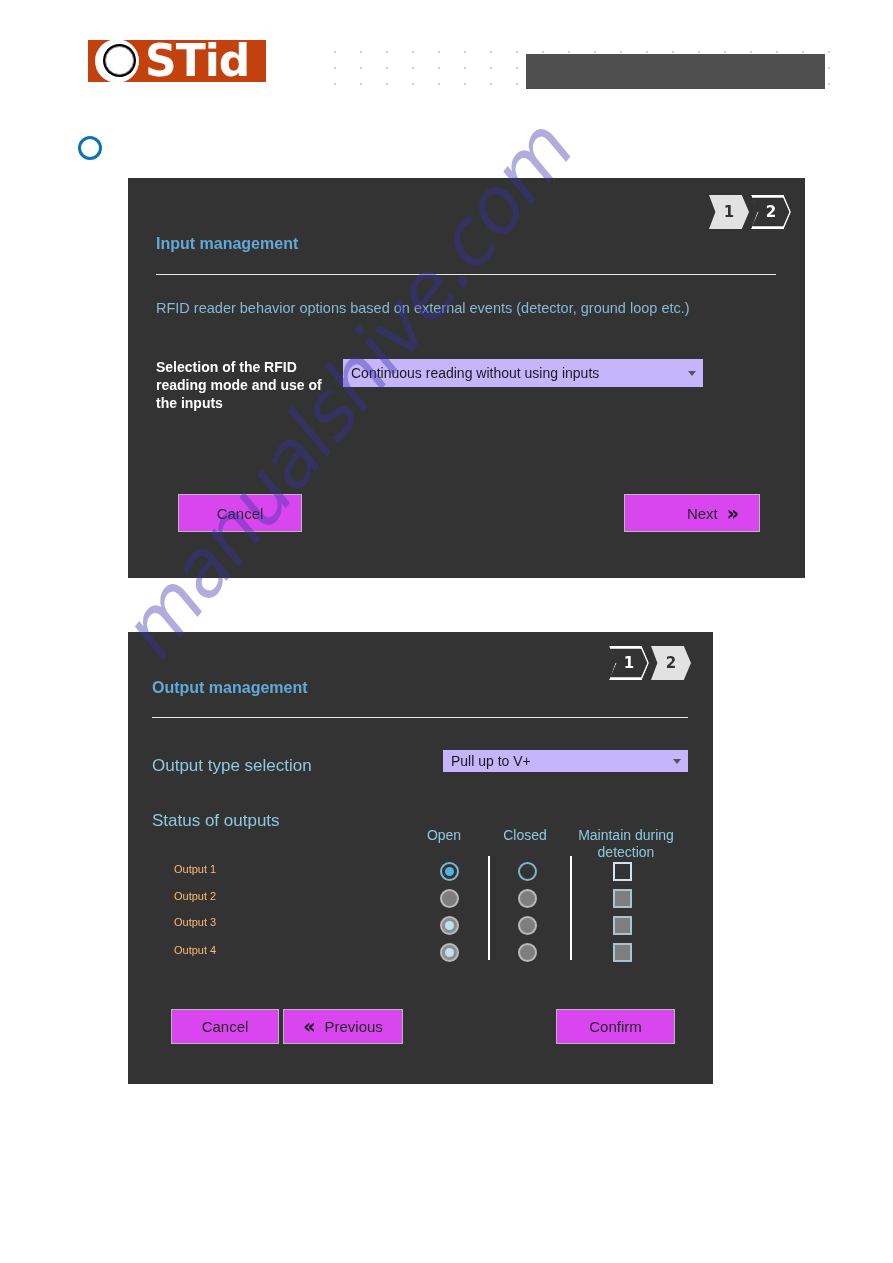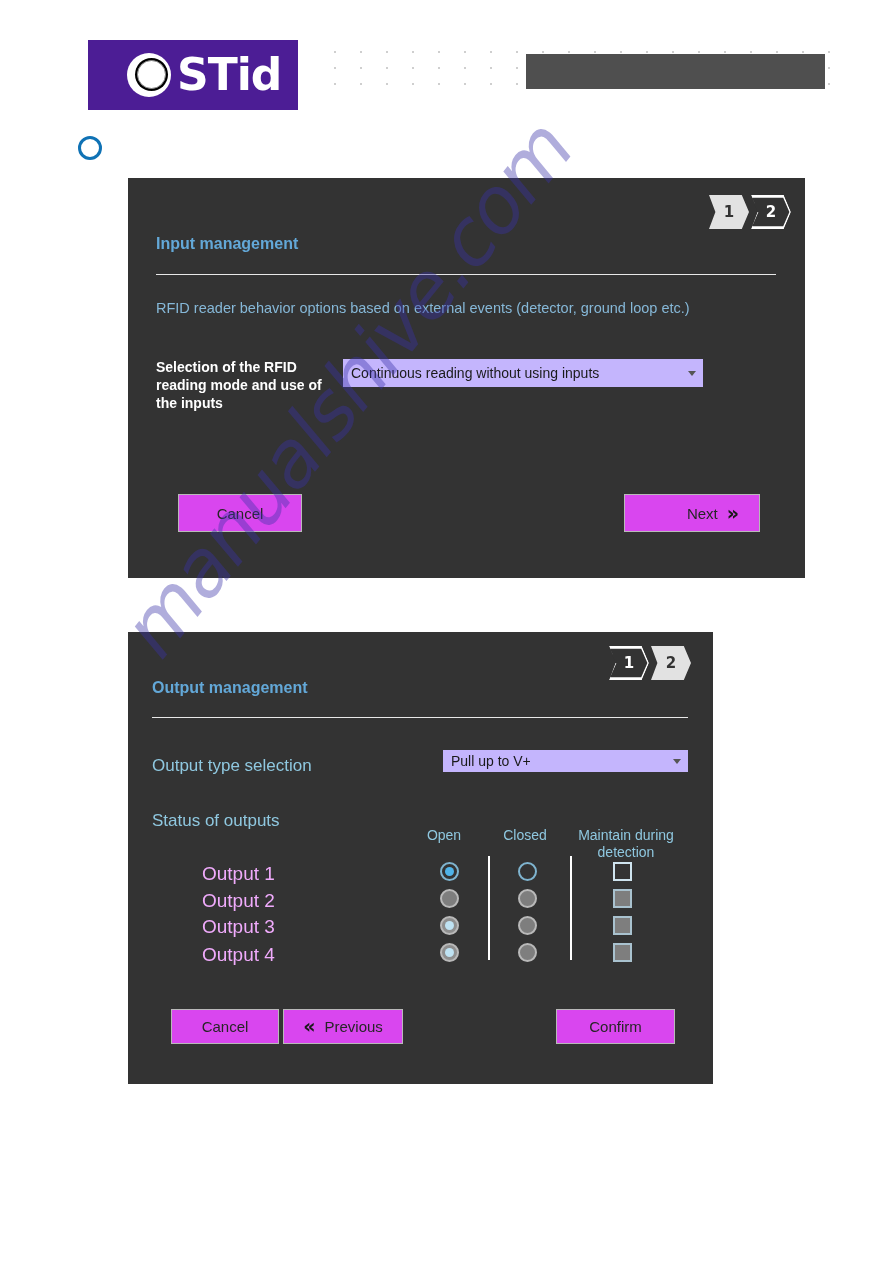--- a/index.html
+++ b/index.html
@@ -17,25 +17,24 @@
 
   
   .doc-header {
     position: absolute;
     left: 0; top: 0;
     width: 893px; height: 118px;
   }
   .logo {
     position: absolute;
     left: 88px; top: 40px;
-    width: 178px; height: 70px;
-    background: #4c1d95;
+    width: 178px; height: 42px;
+    background: #c2410c;
     display: flex;
     align-items: center;
-    padding-left: 32px;
   }
   .logo-mark {
     position: relative;
     width: 52px; height: 52px;
     margin-left: 3px;
     flex: none;
   }
   .logo-mark .ring-o {
     position: absolute;
     left: 4px; top: 4px;
@@ -212,24 +211,23 @@
   
   .col-head {
     position: absolute;
     color: #8fc8e0;
     font-size: 14px;
     text-align: center;
     line-height: 17px;
   }
   .row-label {
     position: absolute;
-    color: #f0abfc;
-    font-size: 19px;
+    color: #fdba74;
+    font-size: 11px;
     white-space: nowrap;
-    margin-left: 28px;
   }
   .vsep {
     position: absolute;
     width: 2px;
     background: #ffffff;
   }
   .radio {
     position: absolute;
     width: 19px; height: 19px;
     border-radius: 50%;

